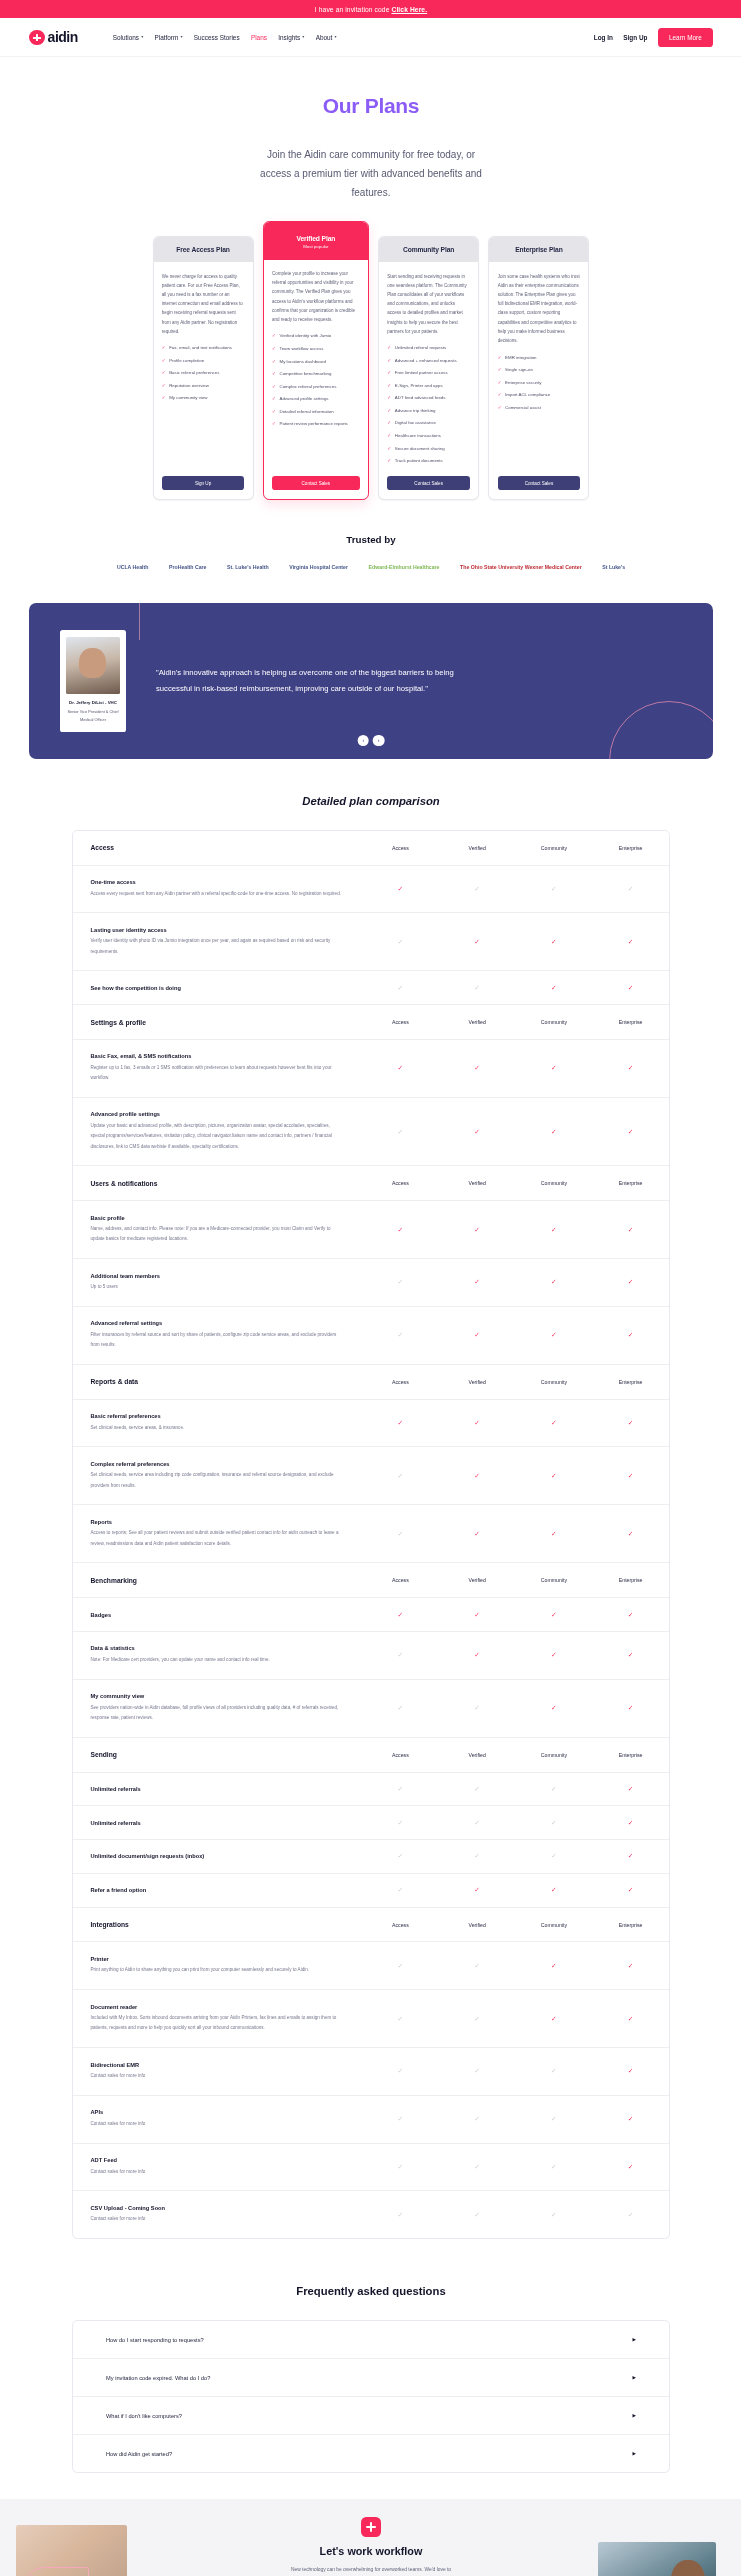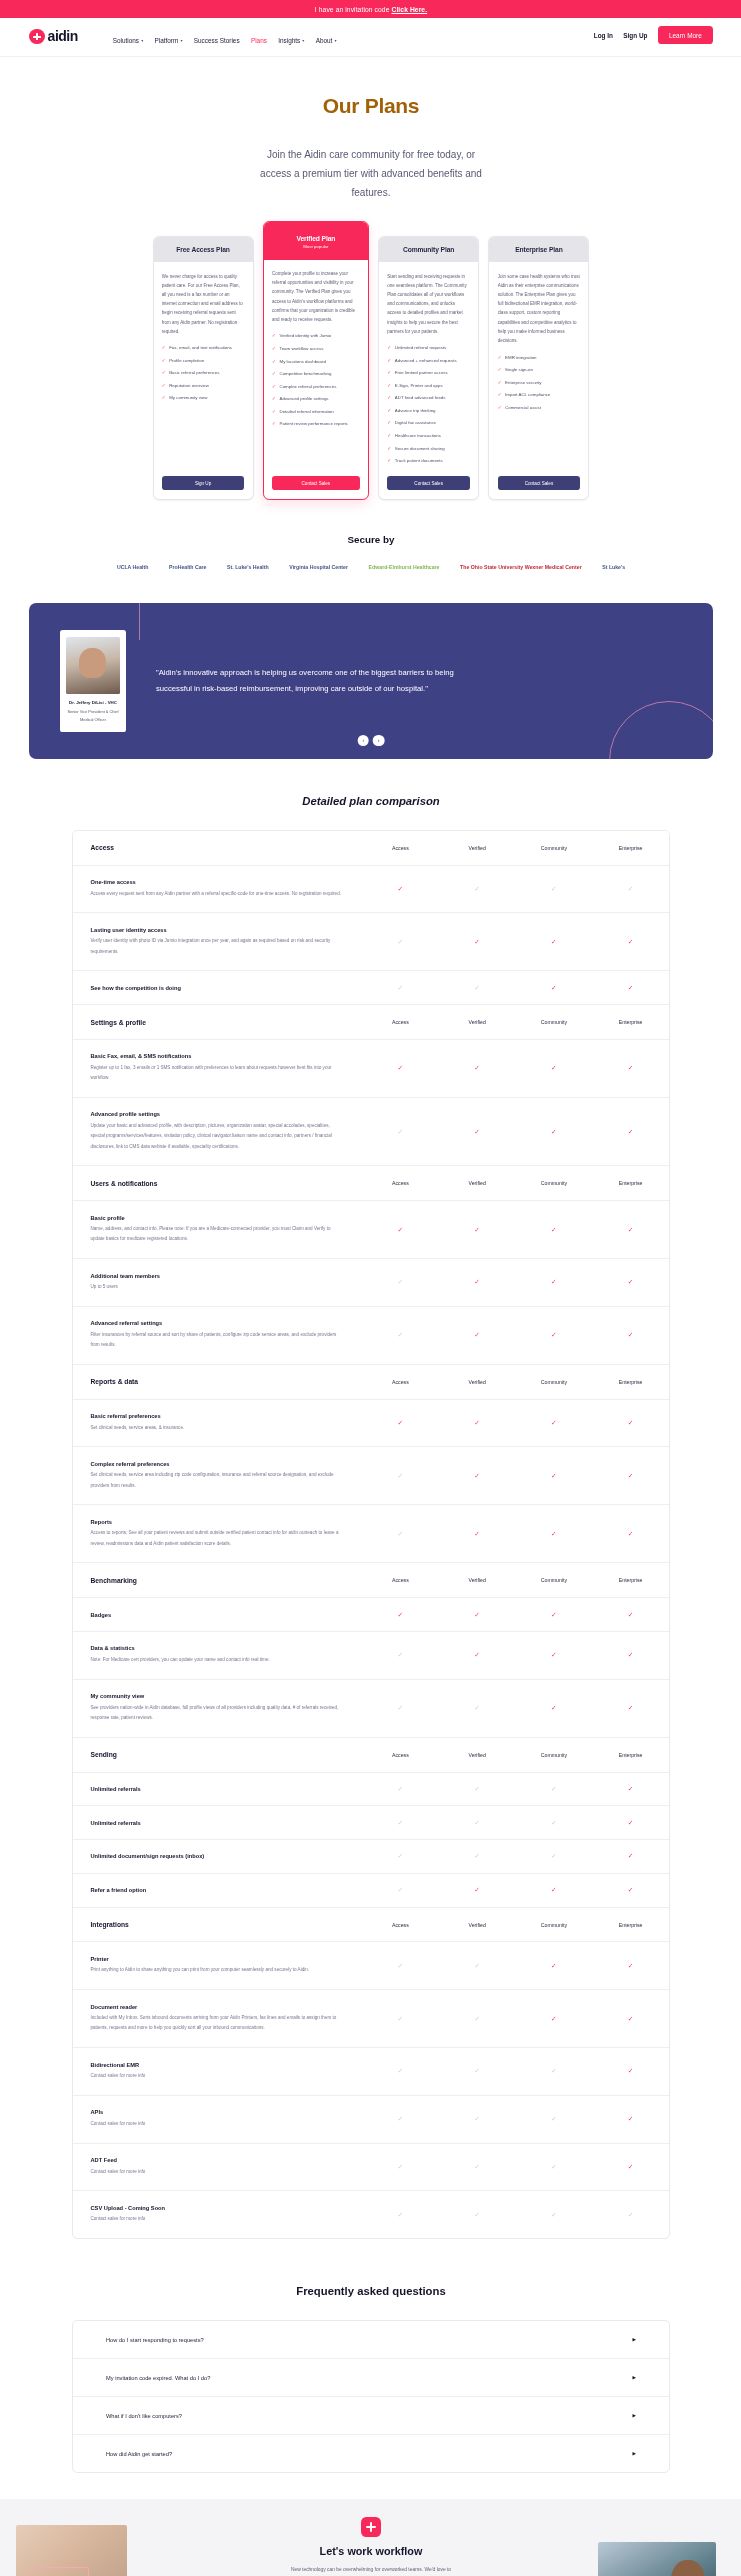--- a/index.html
+++ b/index.html
@@ -17,22 +17,22 @@
     text-align: center;
     font-size: 6.7px;
     padding: 5.7px 0;
     letter-spacing: 0.1px;
   }
   .announce-bar a { color: #fff; text-decoration: underline; font-weight: 600;}
   
   .site-header {
     height: 39px;
     display: flex;
-    align-items: flex-end;
-    padding: 12px 29px;
+    align-items: center;
+    padding: 0 29px;
     background: #fff;
     border-bottom: 0.5px solid #f2f2f5;
   }
   .brand { display: flex; align-items: center; gap: 3.1px; }
   .brand-mark {
     width: 15.5px; height: 15.5px; border-radius: 50%;
     background: #f8295a; position: relative; flex: none;
   }
   .brand-mark::before, .brand-mark::after {
     content: ""; position: absolute; background: #fff; border-radius: 0.5px;
@@ -49,21 +49,21 @@
   .caret { font-size: 4.1px; line-height: 1; opacity: .75; }
   .header-actions { margin-left: auto; display: flex; align-items: center; gap: 10.3px; }
   .auth-link { font-size: 6.4px; font-weight: 700; color: #15162b; cursor: pointer; }
   .btn-primary {
     background: #f8295a; color: #fff; border: none; border-radius: 3.6px;
     font-size: 6.4px; padding: 5.7px 11.3px; cursor: pointer;
     font-family: inherit;
   }
   
   .hero { text-align: center; padding: 37px 0 9.3px; }
-  .hero h1 { font-size: 21px; font-weight: 700; letter-spacing: -0.3px; color: #a16207; }
+  .hero h1 { font-size: 21px; font-weight: 700; letter-spacing: -0.3px; color: #8b5cf6; }
   .hero p {
     margin: 27px auto 0; max-width: 242px;
     font-size: 10px; line-height: 1.9; color: #585a72;
   }
   
   .plans {
     display: flex; justify-content: center; align-items: flex-start;
     gap: 9.3px; padding: 24px 0 20.6px;
   }
   .plan-card {
@@ -440,21 +440,21 @@
      </li>
         </ul>
        <div class="plan-cta">
          <button class="plan-btn ">Contact Sales</button>
        </div>
      </div>
     </div>
   </section>
 
 <section class="trusted">
-  <h2>Secure by</h2>
+  <h2>Trusted by</h2>
   <div class="logo-row" id="logo-row">
       <div class="logo-item ucla">UCLA Health</div>
       <div class="logo-item plain">ProHealth Care</div>
       <div class="logo-item plain">St. Luke's Health</div>
       <div class="logo-item plain">Virginia Hospital Center</div>
       <div class="logo-item green">Edward-Elmhurst Healthcare</div>
       <div class="logo-item red-o">The Ohio State University Wexner Medical Center</div>
       <div class="logo-item plain">St Luke's</div>
     </div>
 </section>

